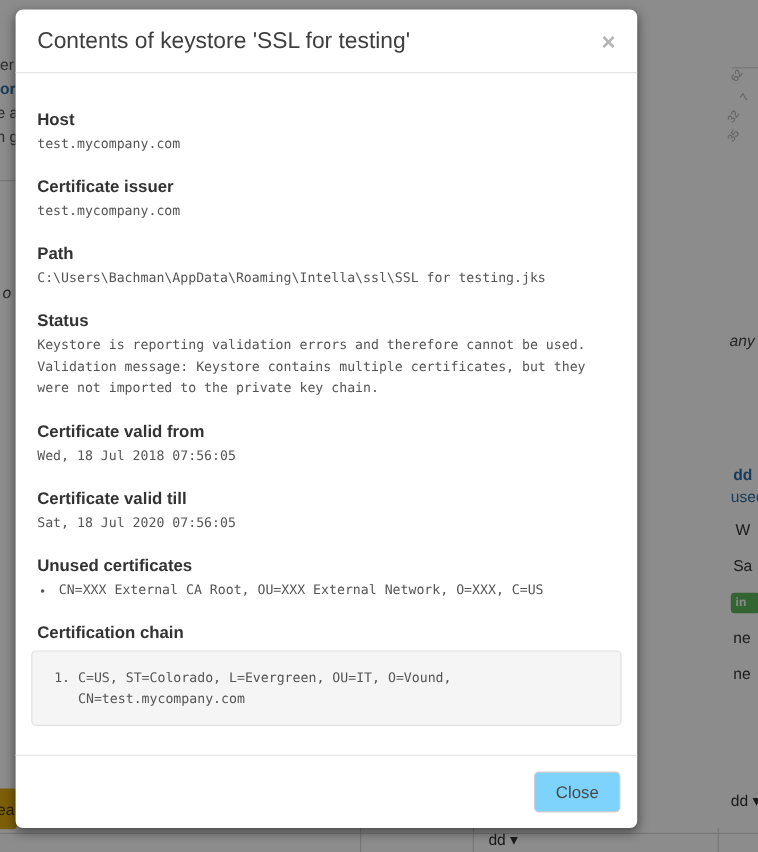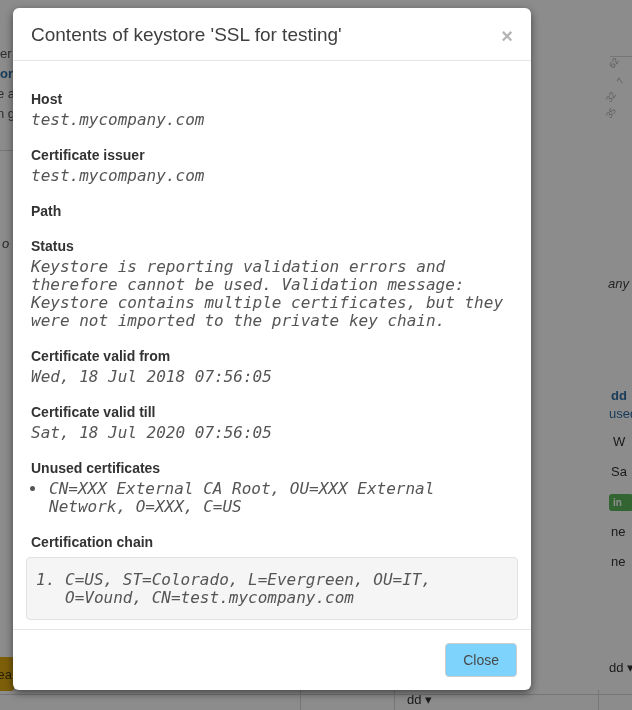--- a/index.html
+++ b/index.html
@@ -32,21 +32,21 @@
     display: flex; flex-direction: column; }
   .modal-header { flex: 0 0 auto; padding: 16px 18px 14px 18px; border-bottom: 1px solid #e5e5e5;
     display: flex; align-items: flex-start; }
   .modal-title { font-size: 19px; font-weight: 400; color: #3f3f3f; flex: 1 1 auto; }
   .close-x { background: none; border: none; cursor: pointer; font-size: 20px; line-height: 20px;
     font-weight: bold; color: #b4b4b4; font-family: "Liberation Sans", sans-serif; padding: 2px 0 0 0; }
 
   .modal-body { flex: 1 1 auto; padding: 30px 18px 0 18px; overflow: hidden; }
   .section { margin-bottom: 18px; }
   .section h2 { font-size: 14px; line-height: 17px; font-weight: bold; color: #333; margin-bottom: 3px; }
-  .mono { font-family: "DejaVu Sans Mono", monospace; font-size: 16px; line-height: 18px; color: #555; font-style: italic; }
+  .mono { font-family: "DejaVu Sans Mono", monospace; font-size: 11px; line-height: 18px; color: #555; }
   ul.bullets { list-style: disc; margin: 0; padding-left: 16px; color: #555; }
   ul.bullets li { padding-left: 2px; }
   .well { background: #f5f5f5; border: 1px solid #e1e1e1; border-radius: 4px;
     padding: 13px 14px 12px 14px; margin: 6px -5px 0 -5px; }
   .well ol { list-style: decimal; margin: 0; padding-left: 24px; color: #555; }
 
   .modal-footer { flex: 0 0 auto; border-top: 1px solid #e5e5e5; padding: 13px 14px;
     display: flex; justify-content: flex-end; align-items: center; }
   .btn-close { background: #7dd3fc; border: 1px solid #ccc; border-radius: 4px; color: #4a4a4a;
     font-size: 14px; font-family: "Liberation Sans", sans-serif; padding: 8px 17px; cursor: pointer; }
@@ -107,20 +107,21 @@
         <div class="mono">test.mycompany.com</div>
       </div>
 
       <div class="section">
         <h2>Certificate issuer</h2>
         <div class="mono">test.mycompany.com</div>
       </div>
 
       <div class="section">
         <h2>Path</h2>
+        <div class="mono">C:\Users\Bachman\AppData\Roaming\Intella\ssl\SSL for testing.jks</div>
       </div>
 
       <div class="section">
         <h2>Status</h2>
         <div class="mono">Keystore is reporting validation errors and therefore cannot be used. Validation message: Keystore contains multiple certificates, but they were not imported to the private key chain.</div>
       </div>
 
       <div class="section">
         <h2>Certificate valid from</h2>
         <div class="mono">Wed, 18 Jul 2018 07:56:05</div>

